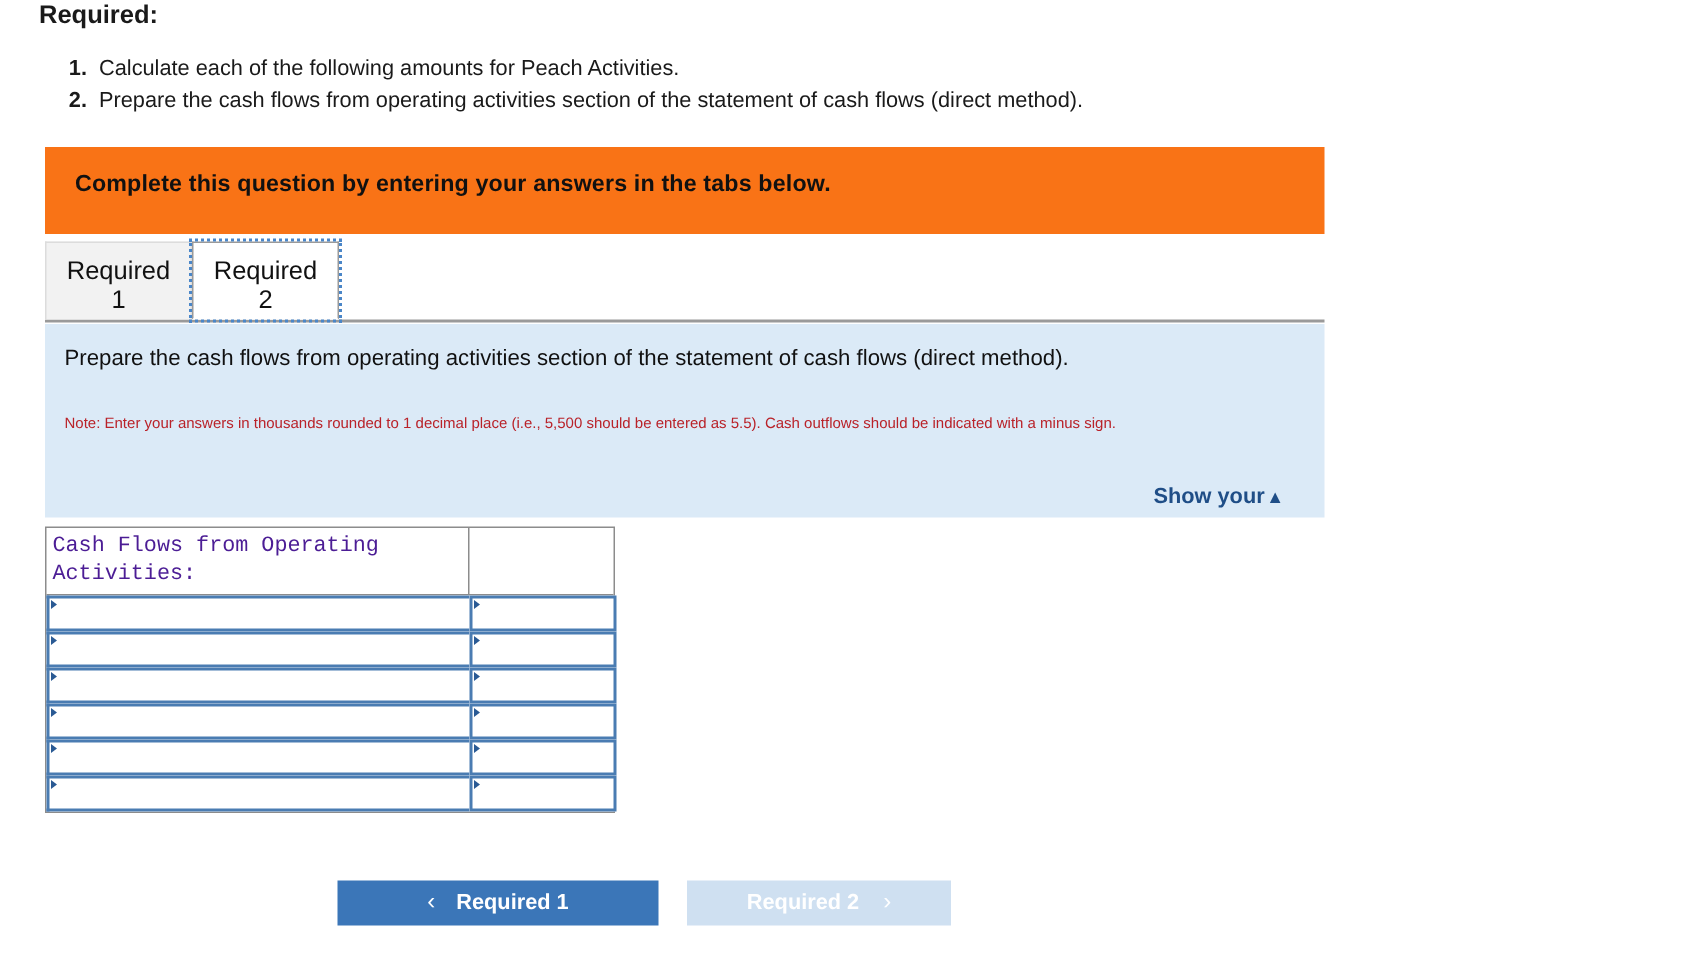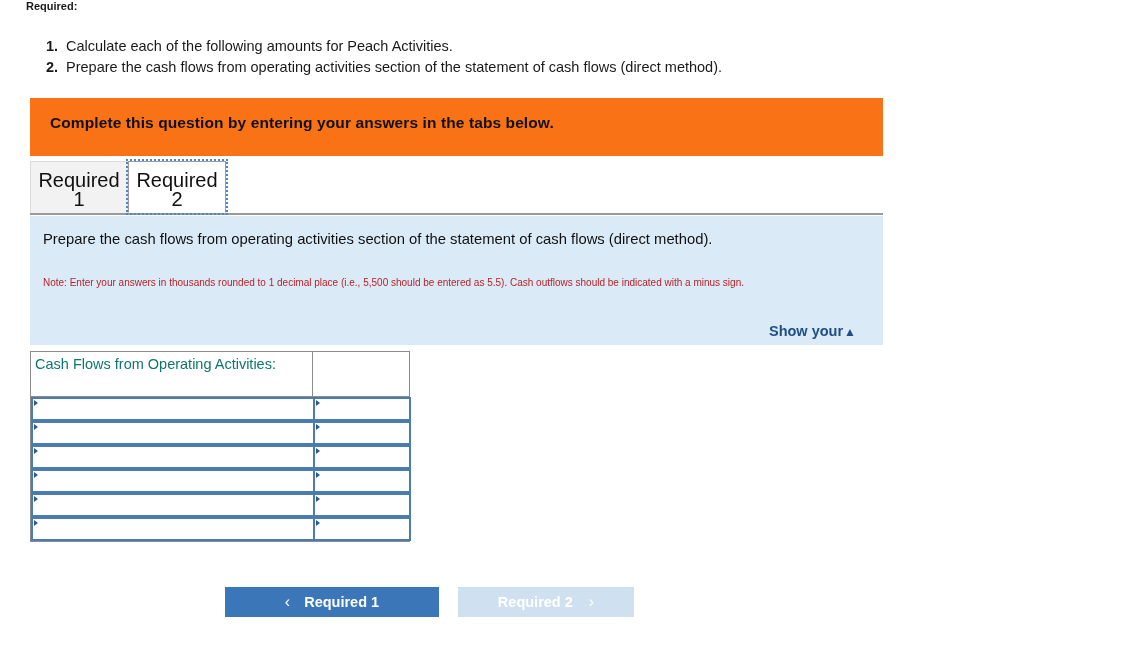--- a/index.html
+++ b/index.html
@@ -15,21 +15,21 @@
     -webkit-font-smoothing: antialiased;
     overflow: hidden;
     position: relative;
   }
 
   
   .required-heading {
     position: absolute;
     left: 26px;
     top: 0px;
-    font-size: 11px;
+    font-size: 17px;
     font-weight: bold;
     color: #1a1a1a;
     text-align: right;
   }
 
   
   .req-list {
     position: absolute;
     left: 34px;
     top: 36px;
@@ -83,21 +83,21 @@
     height: 54px;
     border-bottom: 2px solid #9a9a9a;
     box-sizing: border-box;
   }
   .tab {
     position: absolute;
     top: 0;
     height: 52px;
     width: 98px;
     box-sizing: border-box;
-    font-size: 20px;
+    font-size: 17px;
     line-height: 19px;
     text-align: center;
     padding-top: 9px;
     color: #111;
     background: #f2f2f2;
     border: 1px solid #bdbdbd;
     border-bottom: none;
   }
   .tab.inactive {
     left: 0px;
@@ -173,25 +173,26 @@
     box-sizing: border-box;
   }
   .ans-row.header-row {
     height: 45px;
     border-bottom: 1px solid #8c8c8c;
   }
   .ans-row.header-row .cell-label {
     font-size: 14.5px;
     line-height: 19px;
     padding: 3px 4px 15px 4px;
-    color: #0f766e;
+    color: #4c1d95;
     border-right: 1px solid #8c8c8c;
     box-sizing: border-box;
     width: 282px;
     flex: 0 0 282px;
+    font-family: Liberation Mono, monospace;
   }
   .ans-row.header-row .cell-amount {
     width: 97px;
     flex: 0 0 97px;
     box-sizing: border-box;
   }
 
   .ans-row.input-row {
     height: 24px;
   }

